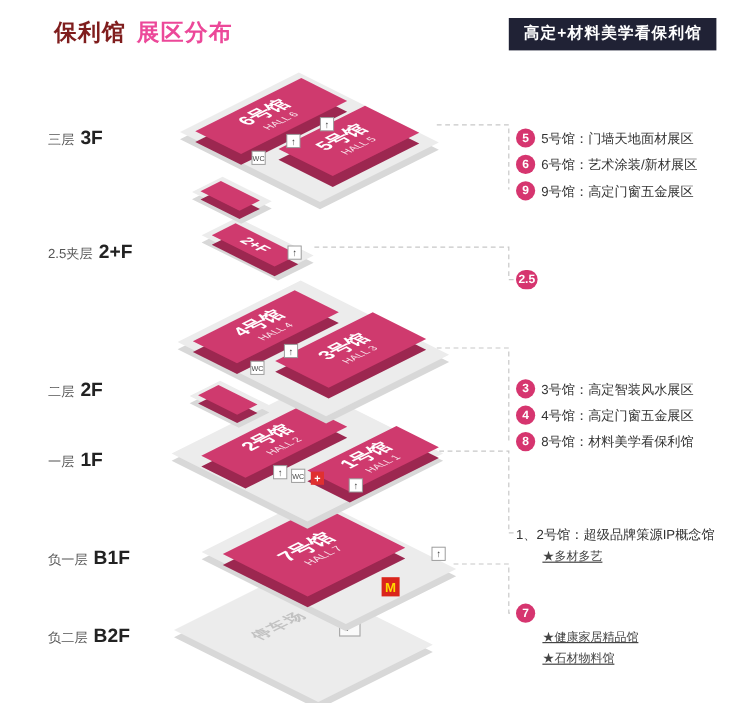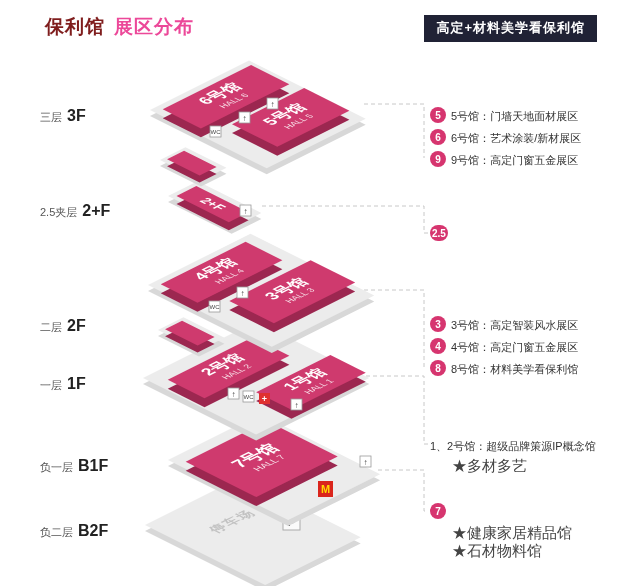--- a/index.html
+++ b/index.html
@@ -15,21 +15,21 @@
   .floor-label{position:absolute;left:40px;width:94px;white-space:nowrap;margin-top:10px;}
   .fl-name{font-size:11px;color:#555555;margin-right:5px;}
   .fl-code{font-size:16px;font-weight:bold;color:#222222;}
   .lg-row{position:absolute;left:430px;display:flex;align-items:center;gap:5px;white-space:nowrap;}
   .lg-num{min-width:16px;height:16px;border-radius:8px;background:#d6356f;color:#ffffff;
           font-size:10px;font-weight:bold;display:flex;align-items:center;justify-content:center;
           padding:0 2px;box-sizing:border-box;}
   .lg-text{white-space:nowrap;}
   .lg-name{font-size:11px;font-weight:normal;color:#333333;}
   .lg-desc{font-size:11px;color:#333333;font-weight:normal;}
-  .lg-sub{position:absolute;font-size:15px;color:#444444;white-space:nowrap;}
+  .lg-sub{position:absolute;font-size:10px;color:#444444;white-space:nowrap;text-decoration:underline;}
   #diagram{position:absolute;top:0;left:0;}
   #diagram text{font-family:"Liberation Sans",sans-serif;}
   .hall-name{font-weight:bold;fill:#ffffff;}
   .hall-code{fill:#ffffff;fill-opacity:0.85;}
 </style>
 </head>
 <body>
 
 <svg id="diagram" width="618" height="586" viewBox="0 0 618 586">
 

